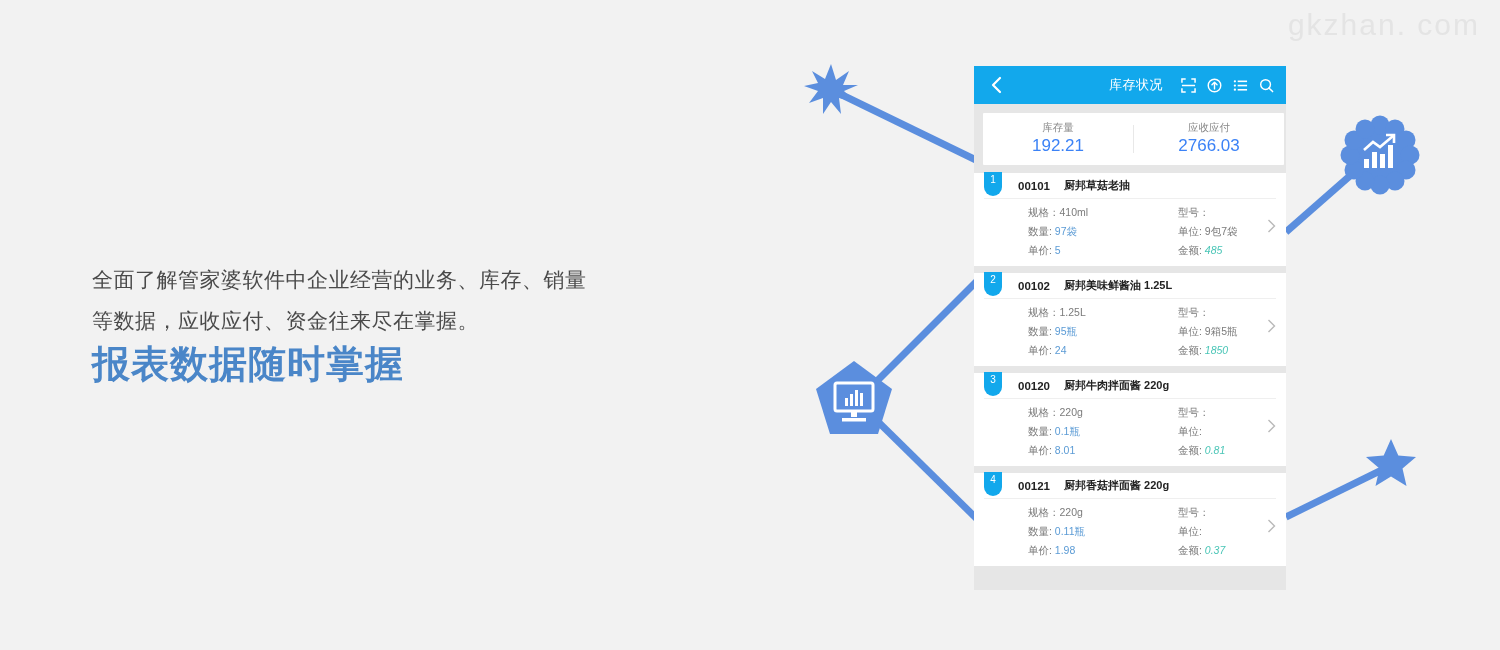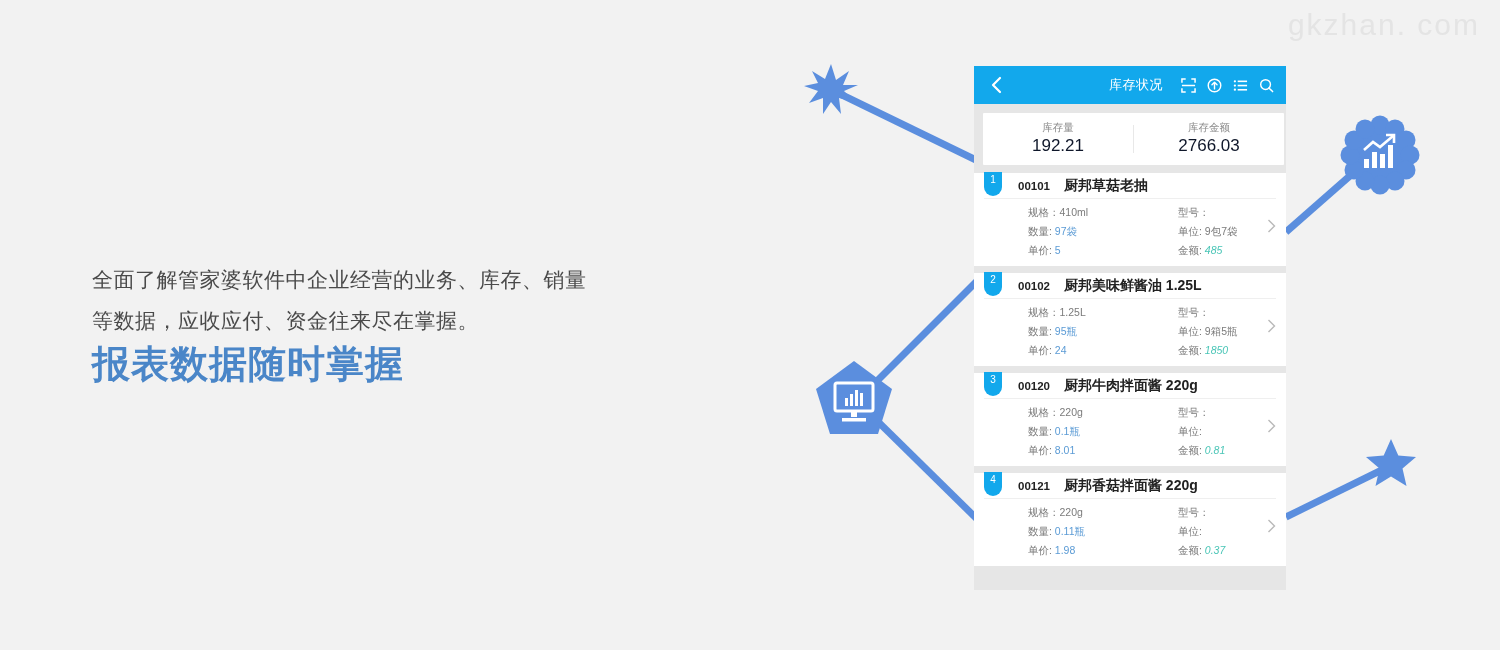--- a/index.html
+++ b/index.html
@@ -58,21 +58,21 @@
   #topbar .acts svg { display: block; }
 
   #summary {
     margin: 9px 2px 0 9px; height: 52px; background: #fff;
     display: flex; align-items: center; border-radius: 1px;
   }
   #summary .cell {
     flex: 1; text-align: center;
   }
   #summary .cell .lbl { font-size: 10.5px; color: #8a8a8a; line-height: 1.5; }
-  #summary .cell .val { font-size: 17px; color: #0f172a; line-height: 1.35; }
+  #summary .cell .val { font-size: 17px; color: #3b82f6; line-height: 1.35; }
   #summary .sep { width: 1px; height: 28px; background: #e8e8e8; }
 
   #list { margin: 8px 0 0 0; }
   .row {
     background: #fff; margin-bottom: 7px; position: relative;
     padding: 0 10px 7px 10px;
   }
   .row .head {
     display: flex; align-items: center;
     height: 26px; border-bottom: 1px solid #efefef;
@@ -81,21 +81,21 @@
   .badge {
     width: 18px; height: 24px; flex: none; position: relative;
     margin-top: -4px;
   }
   .badge svg { display: block; }
   .badge span {
     position: absolute; left: 0; top: 2px; width: 18px;
     text-align: center; font-size: 10px; color: #fff;
   }
   .row .code { font-size: 11.5px; color: #222; margin-left: 16px; font-weight: 600; }
-  .row .pname { font-size: 14px; color: #222; margin-left: 14px; font-weight: 600; }
+  .row .pname { font-size: 11px; color: #222; margin-left: 14px; font-weight: 600; }
 
   .grid {
     display: grid; grid-template-columns: 150px 1fr;
     row-gap: 2px; font-size: 10.5px; color: #7b7b7b; line-height: 1.62;
   }
   .grid .k { color: #7b7b7b; margin-left: 44px; }
   .grid .v-plain { color: #7b7b7b; }
   .grid .v-blue { color: #5b9bd5; }
   .grid .v-green { color: #49c5b6; font-style: italic; }
   .chev {
@@ -213,21 +213,21 @@
       </span>
     </div>
 
     <div id="summary">
       <div class="cell">
         <div class="lbl">库存量</div>
         <div class="val">192.21</div>
       </div>
       <div class="sep"></div>
       <div class="cell">
-        <div class="lbl">库存金额</div>
+        <div class="lbl">应收应付</div>
         <div class="val">2766.03</div>
       </div>
     </div>
 
     <div id="list">
 
       <div class="row">
         <div class="head">
           <span class="badge">
             <svg width="18" height="24" viewBox="0 0 18 24">

